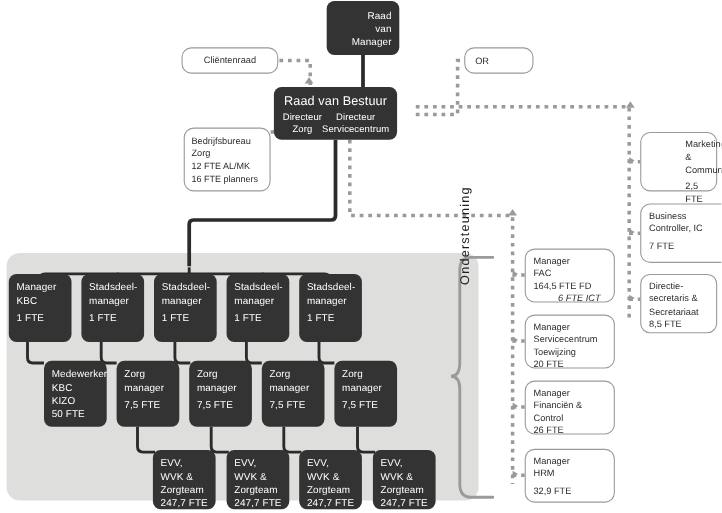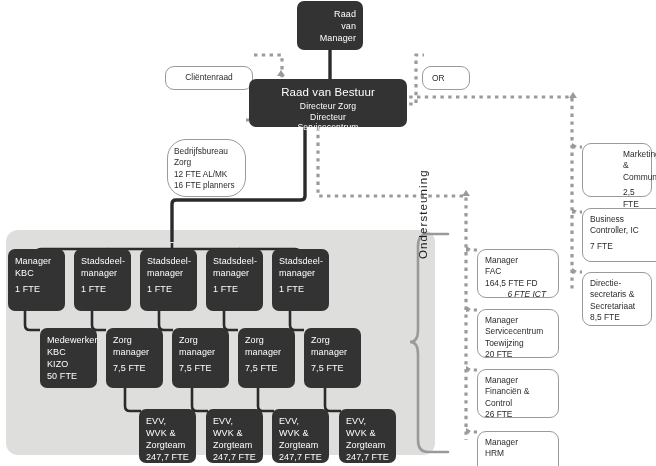--- a/index.html
+++ b/index.html
@@ -36,21 +36,20 @@
     text-align: right;
   }
   .light {
     background: #ffffff;
     color: #2b2b2b;
     border: 1.6px solid #9a9a9a;
     border-radius: 9px;
     padding: 5px 6px 4px 7px;
     font-size: 8.4px;
     line-height: 11.4px;
-    margin-top: 23px;
   }
   .light.center {
     text-align: center;
     display: flex;
     align-items: center;
     justify-content: center;
     padding: 0;
   }
   .line-sm { font-size: 8.2px; }
   .spacer { display: block; height: 4px; }
@@ -59,21 +58,20 @@
     text-align: center;
     line-height: 14px;
     margin-bottom: 2px;
   }
   .rvb-row {
     display: flex;
     justify-content: space-between;
     font-size: 8.6px;
     line-height: 10.5px;
     padding: 0 2px;
-    flex-direction: column;
   }
   .rvb-col { text-align: center; }
   
   #gray-panel {
     position: absolute;
     left: 6px;
     top: 230px;
     width: 429px;
     height: 225px;
     background: #dededd;
@@ -196,36 +194,36 @@
   <div class="node dark center" style="left:297px; top:1px; width:66px; height:49px; display:flex; flex-direction:column; justify-content:center;">
     <div>Raad</div>
     <div>van</div>
     <div>Manager</div>
   </div>
 
   <div class="node light center" style="left:165px; top:43px; width:88px; height:24px;">
     <span>Cliëntenraad</span>
   </div>
 
-  <div class="node light" style="left:422px; top:43px; width:48px; height:24px; display:flex; align-items:center; padding-left:9px;">
+  <div class="node light" style="left:422px; top:43px; width:63px; height:24px; display:flex; align-items:center; padding-left:9px;">
     <span>OR</span>
   </div>
 
-  <div class="node dark" style="left:249px; top:79px; width:158px; height:48px; padding:6px 6px 4px 6px;">
+  <div class="node dark" style="left:249px; top:79px; width:112px; height:48px; padding:6px 6px 4px 6px;">
     <div class="rvb-title">Raad van Bestuur</div>
     <div class="rvb-row">
       <div class="rvb-col">Directeur Zorg</div>
       <div class="rvb-col">
         <div>Directeur</div>
         <div>Servicecentrum</div>
       </div>
     </div>
   </div>
 
-  <div class="node light" style="left:167px; top:116px; width:79px; height:58px; padding:6px 5px 4px 6px;border-radius:19px;">
+  <div class="node light" style="left:167px; top:116px; width:79px; height:58px; padding:6px 5px 4px 6px;">
     <div>Bedrijfsbureau</div>
     <div>Zorg</div>
     <div class="line-sm">12 FTE AL/MK</div>
     <div class="line-sm">16 FTE planners</div>
   </div>
 
   <div class="node light" style="left:582px; top:120px; width:70px; height:54px;padding-left:40px;">
     <div>Marketing &amp;</div>
     <div>Communicatie</div>
     <div class="spacer"></div>

